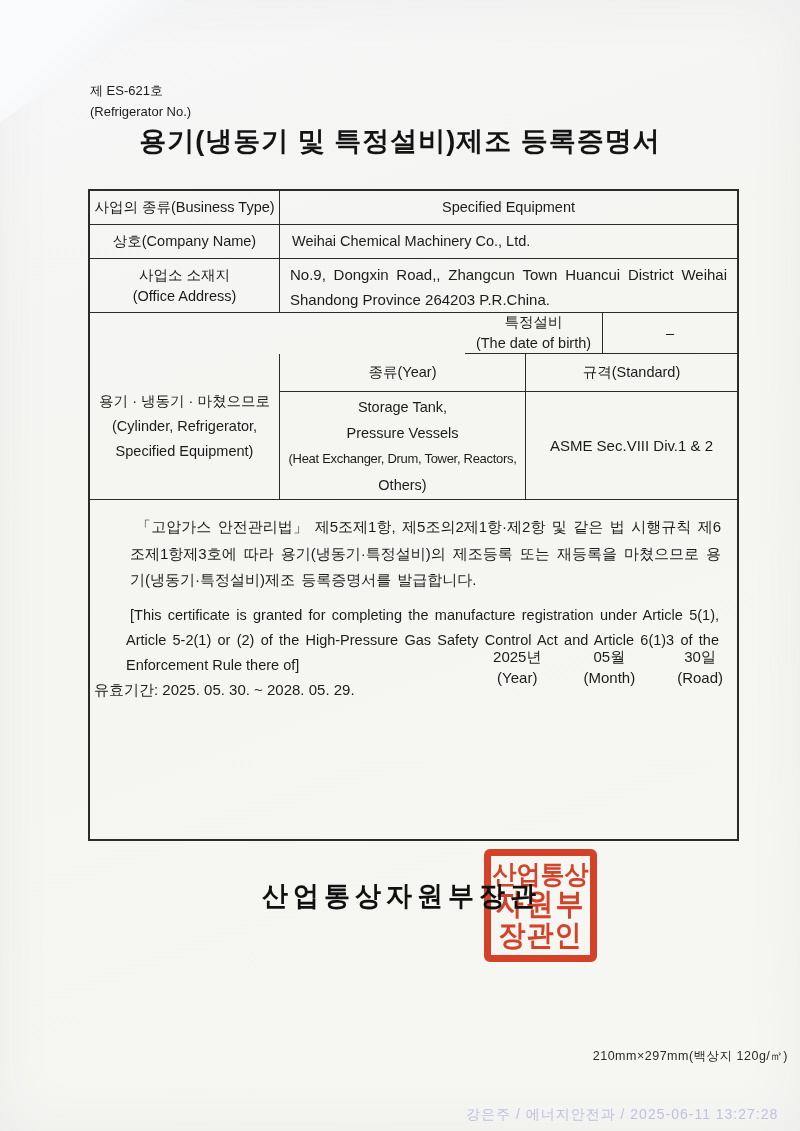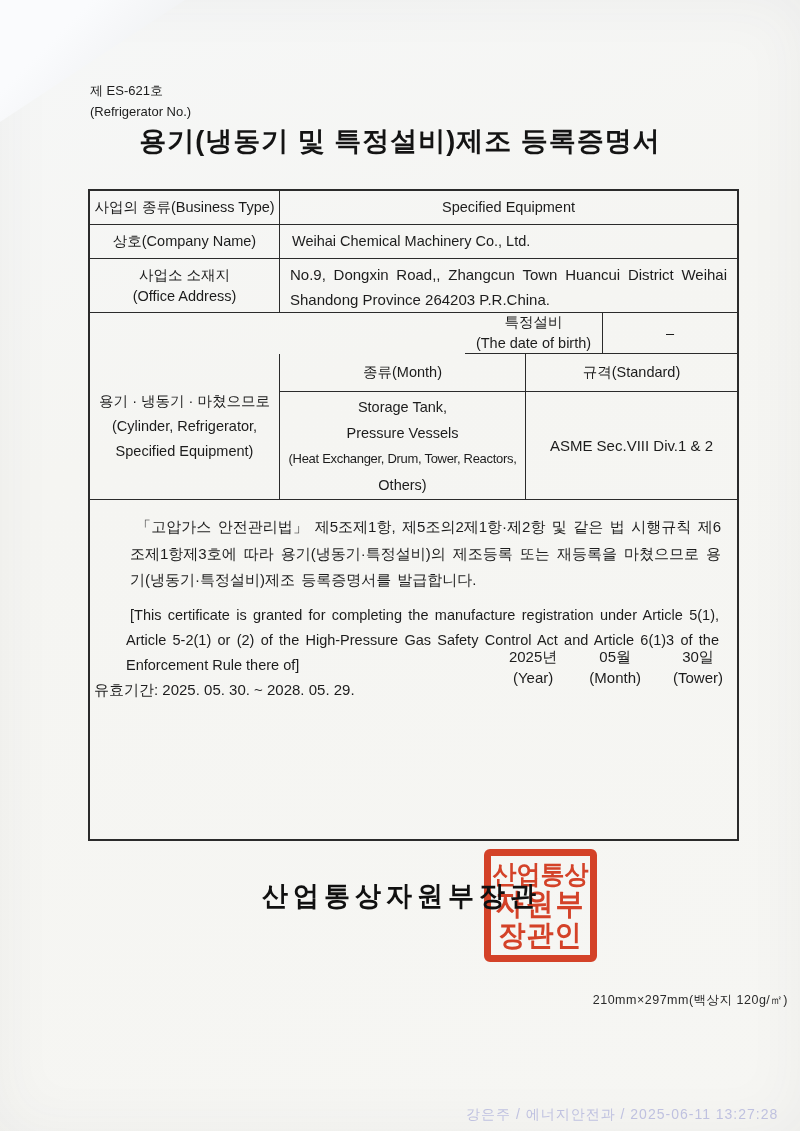--- a/index.html
+++ b/index.html
@@ -62,42 +62,42 @@
   }
   .para-ko {
     margin:12px 12px 0 12px; font-size:15px; line-height:26.5px;
     text-align:justify; text-indent:6px; word-spacing:2px;
   }
   .para-en {
     margin:9px 14px 12px 8px; font-size:14.5px; line-height:25px;
     text-align:justify; text-indent:4px;
   }
   .date-block {
-    position:absolute; top:146px; right:14px; display:flex; gap:32px;
+    position:absolute; top:146px; right:14px; display:flex; gap:42px;
     font-size:15px; line-height:21px; text-align:center;
   }
   .valid { position:absolute; left:4px; top:178px; font-size:15px; line-height:24px; }
   .minister {
     position:absolute; left:172px; top:386px; font-size:26px; font-weight:bold;
     letter-spacing:5px; white-space:nowrap; color:#101010; z-index:2;
     transform:scaleY(1.05);
   }
   .seal {
     position:absolute; left:394px; top:349px; width:113px; height:113px;
     border:7px solid #dc442a; border-radius:6px;
     display:flex; flex-direction:column; justify-content:space-evenly; align-items:center;
     color:#dc442a; font-weight:bold; z-index:1; mix-blend-mode:multiply;
     padding:2px 0;
   }
   .seal-line { line-height:1; letter-spacing:0px; transform:scaleY(1.08); }
   .seal-line.l1 { font-size:24px; }
   .seal-line.l2 { font-size:28px; letter-spacing:2px; }
   .seal-line.l3 { font-size:27px; letter-spacing:1px; }
   .footer-spec {
-    position:absolute; top:992px; right:12px; font-size:12.5px;
+    position:absolute; top:1048px; right:12px; font-size:12.5px;
     letter-spacing:0.5px; color:#2a2a2a;margin-left:16px;
   }
   .watermark {
     position:absolute; top:1106px; left:466px; font-size:14px;
     color:rgba(128,134,205,0.45); letter-spacing:1px; white-space:nowrap;
   }
 </style>
 </head>
 <body>
 
@@ -129,21 +129,21 @@
       <span>특정설비</span>
       <span>(The date of birth)</span>
     </div>
     <div class="cell birth-val no-r">–</div>
 
     <div class="cell equip-lab">
       <span>용기 · 냉동기 · 마쳤으므로</span>
       <span>(Cylinder, Refrigerator,</span>
       <span>Specified Equipment)</span>
     </div>
-    <div class="cell type-head">종류(Month)</div>
+    <div class="cell type-head">종류(Year)</div>
     <div class="cell std-head no-r">규격(Standard)</div>
     <div class="cell type-val">
       <span>Storage Tank,</span>
       <span>Pressure Vessels</span>
       <span class="type-line3">(Heat Exchanger, Drum, Tower, Reactors,</span>
       <span>Others)</span>
     </div>
     <div class="cell std-val no-r">ASME Sec.VIII Div.1 &amp; 2</div>
 
     <div class="cell bigcell no-r no-b">
@@ -154,21 +154,21 @@
         <div>
           <div>2025년</div>
           <div>(Year)</div>
         </div>
         <div>
           <div>05월</div>
           <div>(Month)</div>
         </div>
         <div>
           <div>30일</div>
-          <div>(Tower)</div>
+          <div>(Road)</div>
         </div>
       </div>
 
       <div class="valid">
         <div>유효기간: 2025. 05. 30. ~ 2028. 05. 29.</div>
       </div>
 
       <div class="minister">산업통상자원부장관</div>
 
       <div class="seal">

